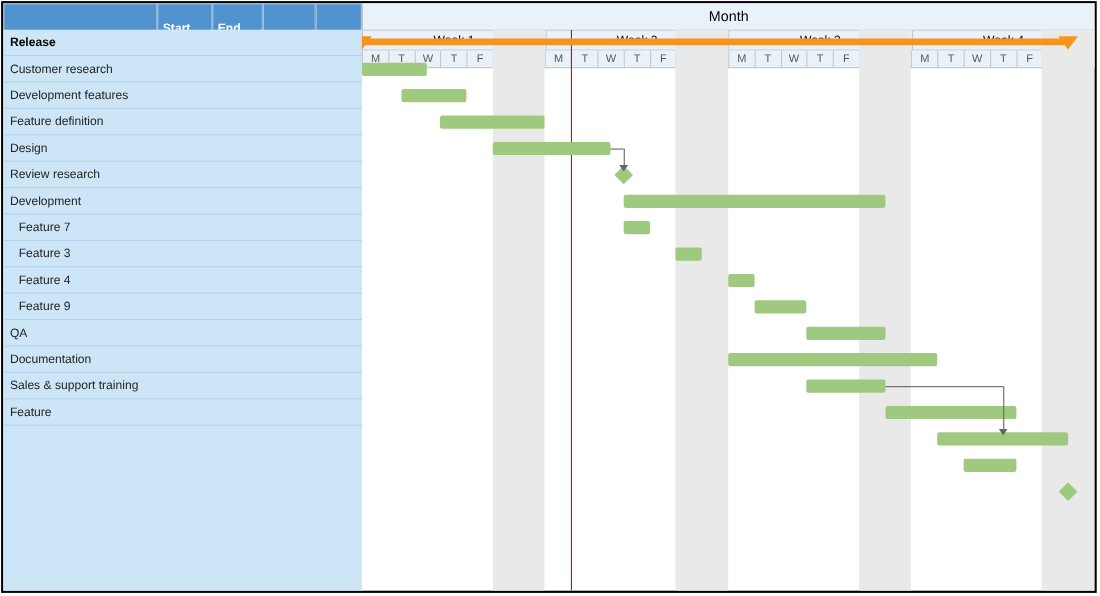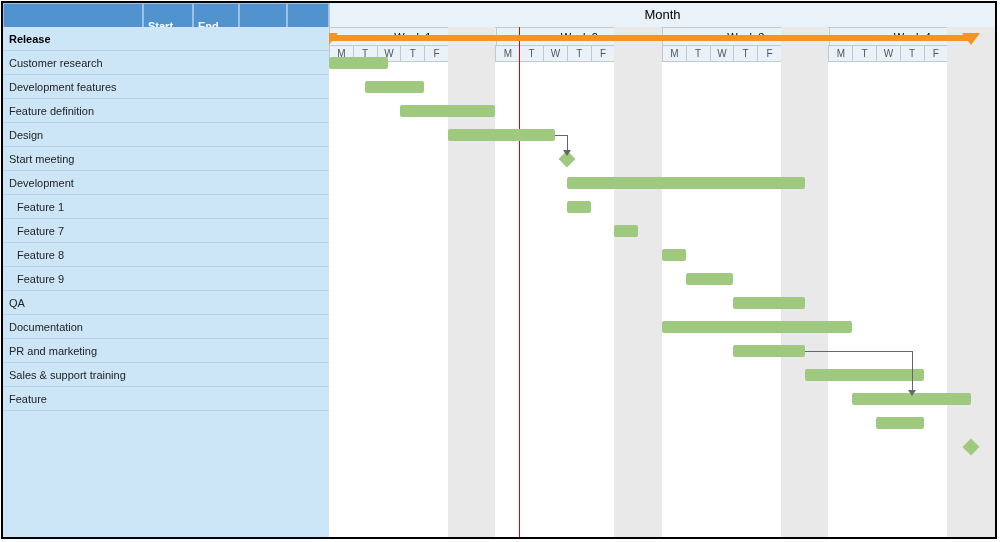--- a/index.html
+++ b/index.html
@@ -237,45 +237,42 @@
         <div class="task-row">
           <div class="task-name">Development features</div>
         </div>
         <div class="task-row">
           <div class="task-name">Feature definition</div>
         </div>
         <div class="task-row">
           <div class="task-name">Design</div>
         </div>
         <div class="task-row">
-          <div class="task-name">Start meeting</div>
+          <div class="task-name">Review research</div>
         </div>
         <div class="task-row">
           <div class="task-name">Development</div>
         </div>
         <div class="task-row">
-          <div class="task-name task-indent">Feature 1</div>
-        </div>
-        <div class="task-row">
           <div class="task-name task-indent">Feature 7</div>
         </div>
         <div class="task-row">
-          <div class="task-name task-indent">Feature 8</div>
+          <div class="task-name task-indent">Feature 3</div>
+        </div>
+        <div class="task-row">
+          <div class="task-name task-indent">Feature 4</div>
         </div>
         <div class="task-row">
           <div class="task-name task-indent">Feature 9</div>
         </div>
         <div class="task-row">
           <div class="task-name">QA</div>
         </div>
         <div class="task-row">
           <div class="task-name">Documentation</div>
-        </div>
-        <div class="task-row">
-          <div class="task-name">PR and  marketing</div>
         </div>
         <div class="task-row">
           <div class="task-name">Sales &amp; support training</div>
         </div>
         <div class="task-row">
           <div class="task-name">Feature</div>
         </div>
       </div>
     <div class="timeline-panel" id="timeline-panel">
         <div class="weekend-col" style="left: 118.929px; width: 47.5714px;"></div>

